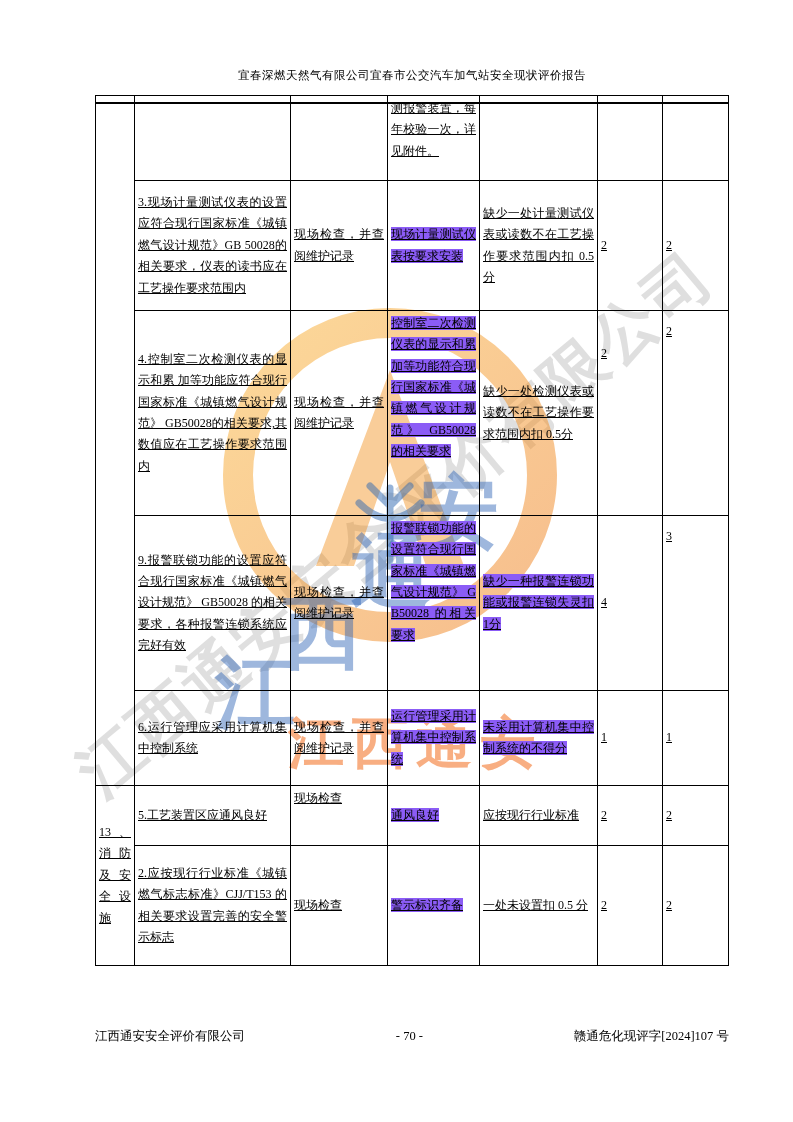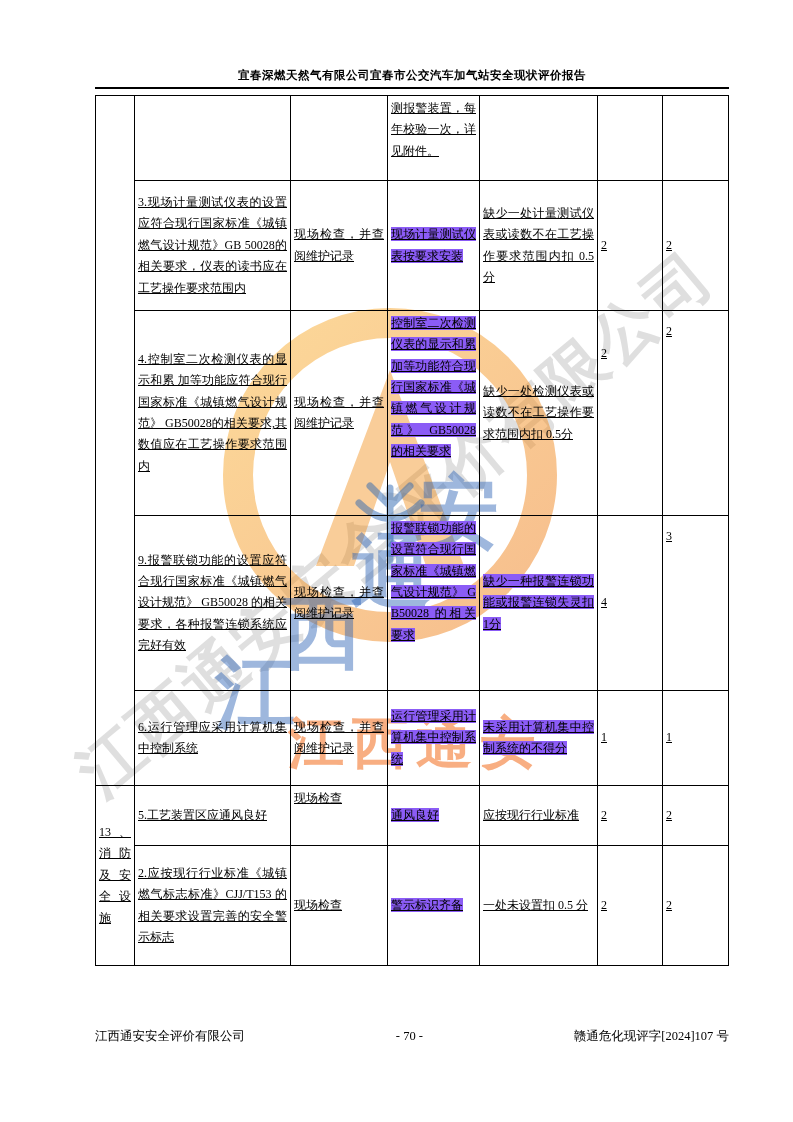--- a/index.html
+++ b/index.html
@@ -45,23 +45,22 @@
     white-space:nowrap;
   }
 
   
   .content { position:absolute; inset:0; z-index:1; }
 
   .doc-header {
     position:absolute; left:95px; top:68px; width:634px;
     text-align:center; font-size:11.5px;
     border-bottom:2px solid #000;
-    padding-bottom:4px;
+    padding-bottom:19px;
     letter-spacing:0.5px;
-    font-weight:bold;
   }
 
   table.eval {
     position:absolute; left:95px; top:95px;
     width:633px; border-collapse:collapse; table-layout:fixed;
     background:transparent;
     text-decoration:underline;
   }
   table.eval td {
     border:1px solid #000;

